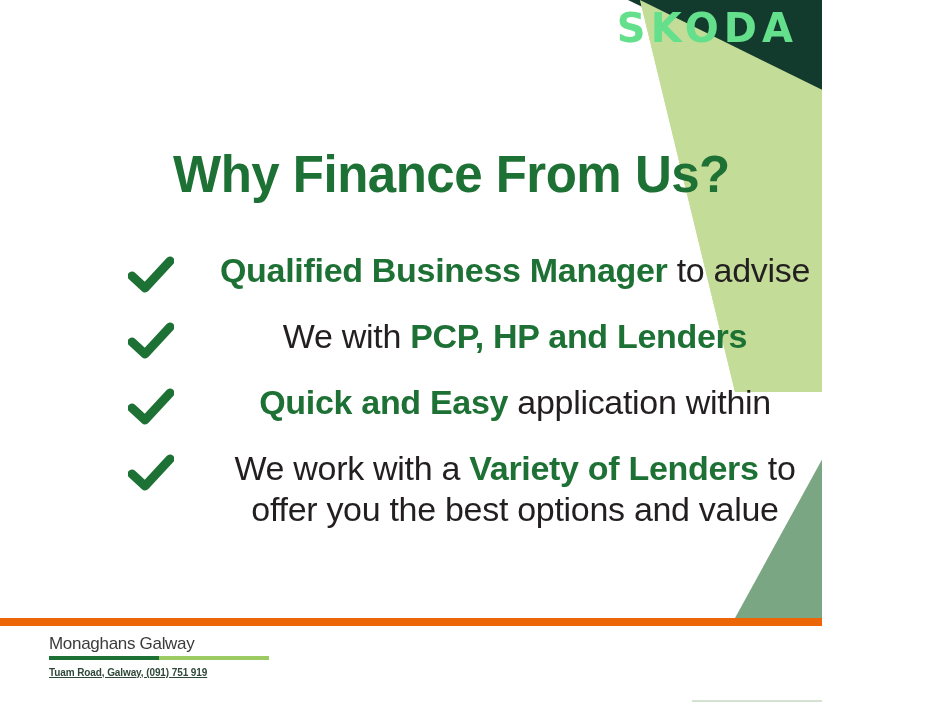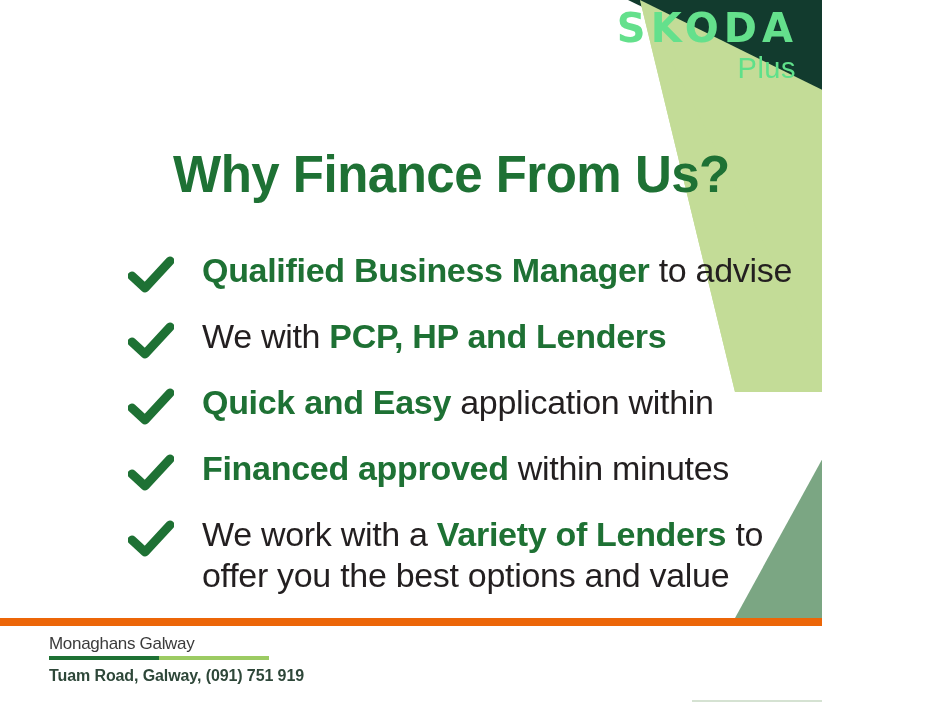--- a/index.html
+++ b/index.html
@@ -82,20 +82,21 @@
     width: 700px;
     margin: 0;
     padding: 0;
     list-style: none;
     z-index: 4;
   }
   .benefit-row {
     display: flex;
     align-items: flex-start;
     margin-bottom: 20px;
+    text-align: center;
   }
   .check-icon {
     flex: 0 0 auto;
     width: 46px;
     height: 40px;
     margin-top: 6px;
     margin-right: 28px;
   }
   .benefit-text {
     flex: 1 1 auto;
@@ -139,24 +140,25 @@
   #dealer-underline {
     display: block;
     width: 220px;
     height: 4px;
     margin-top: 2px;
     background: linear-gradient(to right, #1e7134 0%, #1e7134 50%, #9ccb63 50%, #9ccb63 100%);
   }
   #dealer-address {
     margin: 7px 0 0 0;
     font-family: "Liberation Sans", sans-serif;
-    font-size: 16px;
+    font-size: 10px;
     font-weight: 700;
     color: #2e4739;
     letter-spacing: -0.1px;
+    text-decoration: underline;
   }
 
   #corner-rule {
     position: absolute;
     left: 692px;
     top: 700px;
     width: 246px;
     height: 2px;
     background: #d5e2d2;
     z-index: 2;
@@ -169,21 +171,20 @@
 
   <svg id="bg-shapes" viewBox="0 0 938 704" preserveAspectRatio="none">
     <polygon points="628,0 938,0 938,150" fill="#123b2e"></polygon>
     <polygon points="640,0 938,147 938,392 838,392 735,392" fill="#c3dc97"></polygon>
     <polygon points="640,0 840,392 735,392" fill="#c3dc97"></polygon>
     <polygon points="938,248 938,618 735,618" fill="#7ba683"></polygon>
   </svg>
 
   <div id="brand-logo">
     <span id="brand-wordmark">SKODA</span>
-    <span id="brand-subword">Plus</span>
   </div>
 
   <h1 id="headline">Why Finance From Us?</h1>
 
   <ul id="benefits-list">
       <li class="benefit-row">
         <span class="check-icon"><svg viewBox="0 0 46 40" width="46" height="40">
             <path d="M4 20 L17 32 L42 5" fill="none" stroke="#1e7134" stroke-width="9" stroke-linecap="round" stroke-linejoin="round"></path>
           </svg></span>
         <span class="benefit-text"><span class="hl">Qualified Business Manager</span><span> to advise</span></span>
@@ -192,26 +193,20 @@
         <span class="check-icon"><svg viewBox="0 0 46 40" width="46" height="40">
             <path d="M4 20 L17 32 L42 5" fill="none" stroke="#1e7134" stroke-width="9" stroke-linecap="round" stroke-linejoin="round"></path>
           </svg></span>
         <span class="benefit-text"><span>We with </span><span class="hl">PCP, HP and Lenders</span></span>
       </li>
       <li class="benefit-row">
         <span class="check-icon"><svg viewBox="0 0 46 40" width="46" height="40">
             <path d="M4 20 L17 32 L42 5" fill="none" stroke="#1e7134" stroke-width="9" stroke-linecap="round" stroke-linejoin="round"></path>
           </svg></span>
         <span class="benefit-text"><span class="hl">Quick and Easy</span><span> application within</span></span>
-      </li>
-      <li class="benefit-row">
-        <span class="check-icon"><svg viewBox="0 0 46 40" width="46" height="40">
-            <path d="M4 20 L17 32 L42 5" fill="none" stroke="#1e7134" stroke-width="9" stroke-linecap="round" stroke-linejoin="round"></path>
-          </svg></span>
-        <span class="benefit-text"><span class="hl">Financed approved</span><span> within minutes</span></span>
       </li>
       <li class="benefit-row">
         <span class="check-icon"><svg viewBox="0 0 46 40" width="46" height="40">
             <path d="M4 20 L17 32 L42 5" fill="none" stroke="#1e7134" stroke-width="9" stroke-linecap="round" stroke-linejoin="round"></path>
           </svg></span>
         <span class="benefit-text"><span>We work with a </span><span class="hl">Variety of Lenders</span><span> to offer you the best options and value</span></span>
       </li>
     </ul>
 
   <div id="accent-bar"></div>

